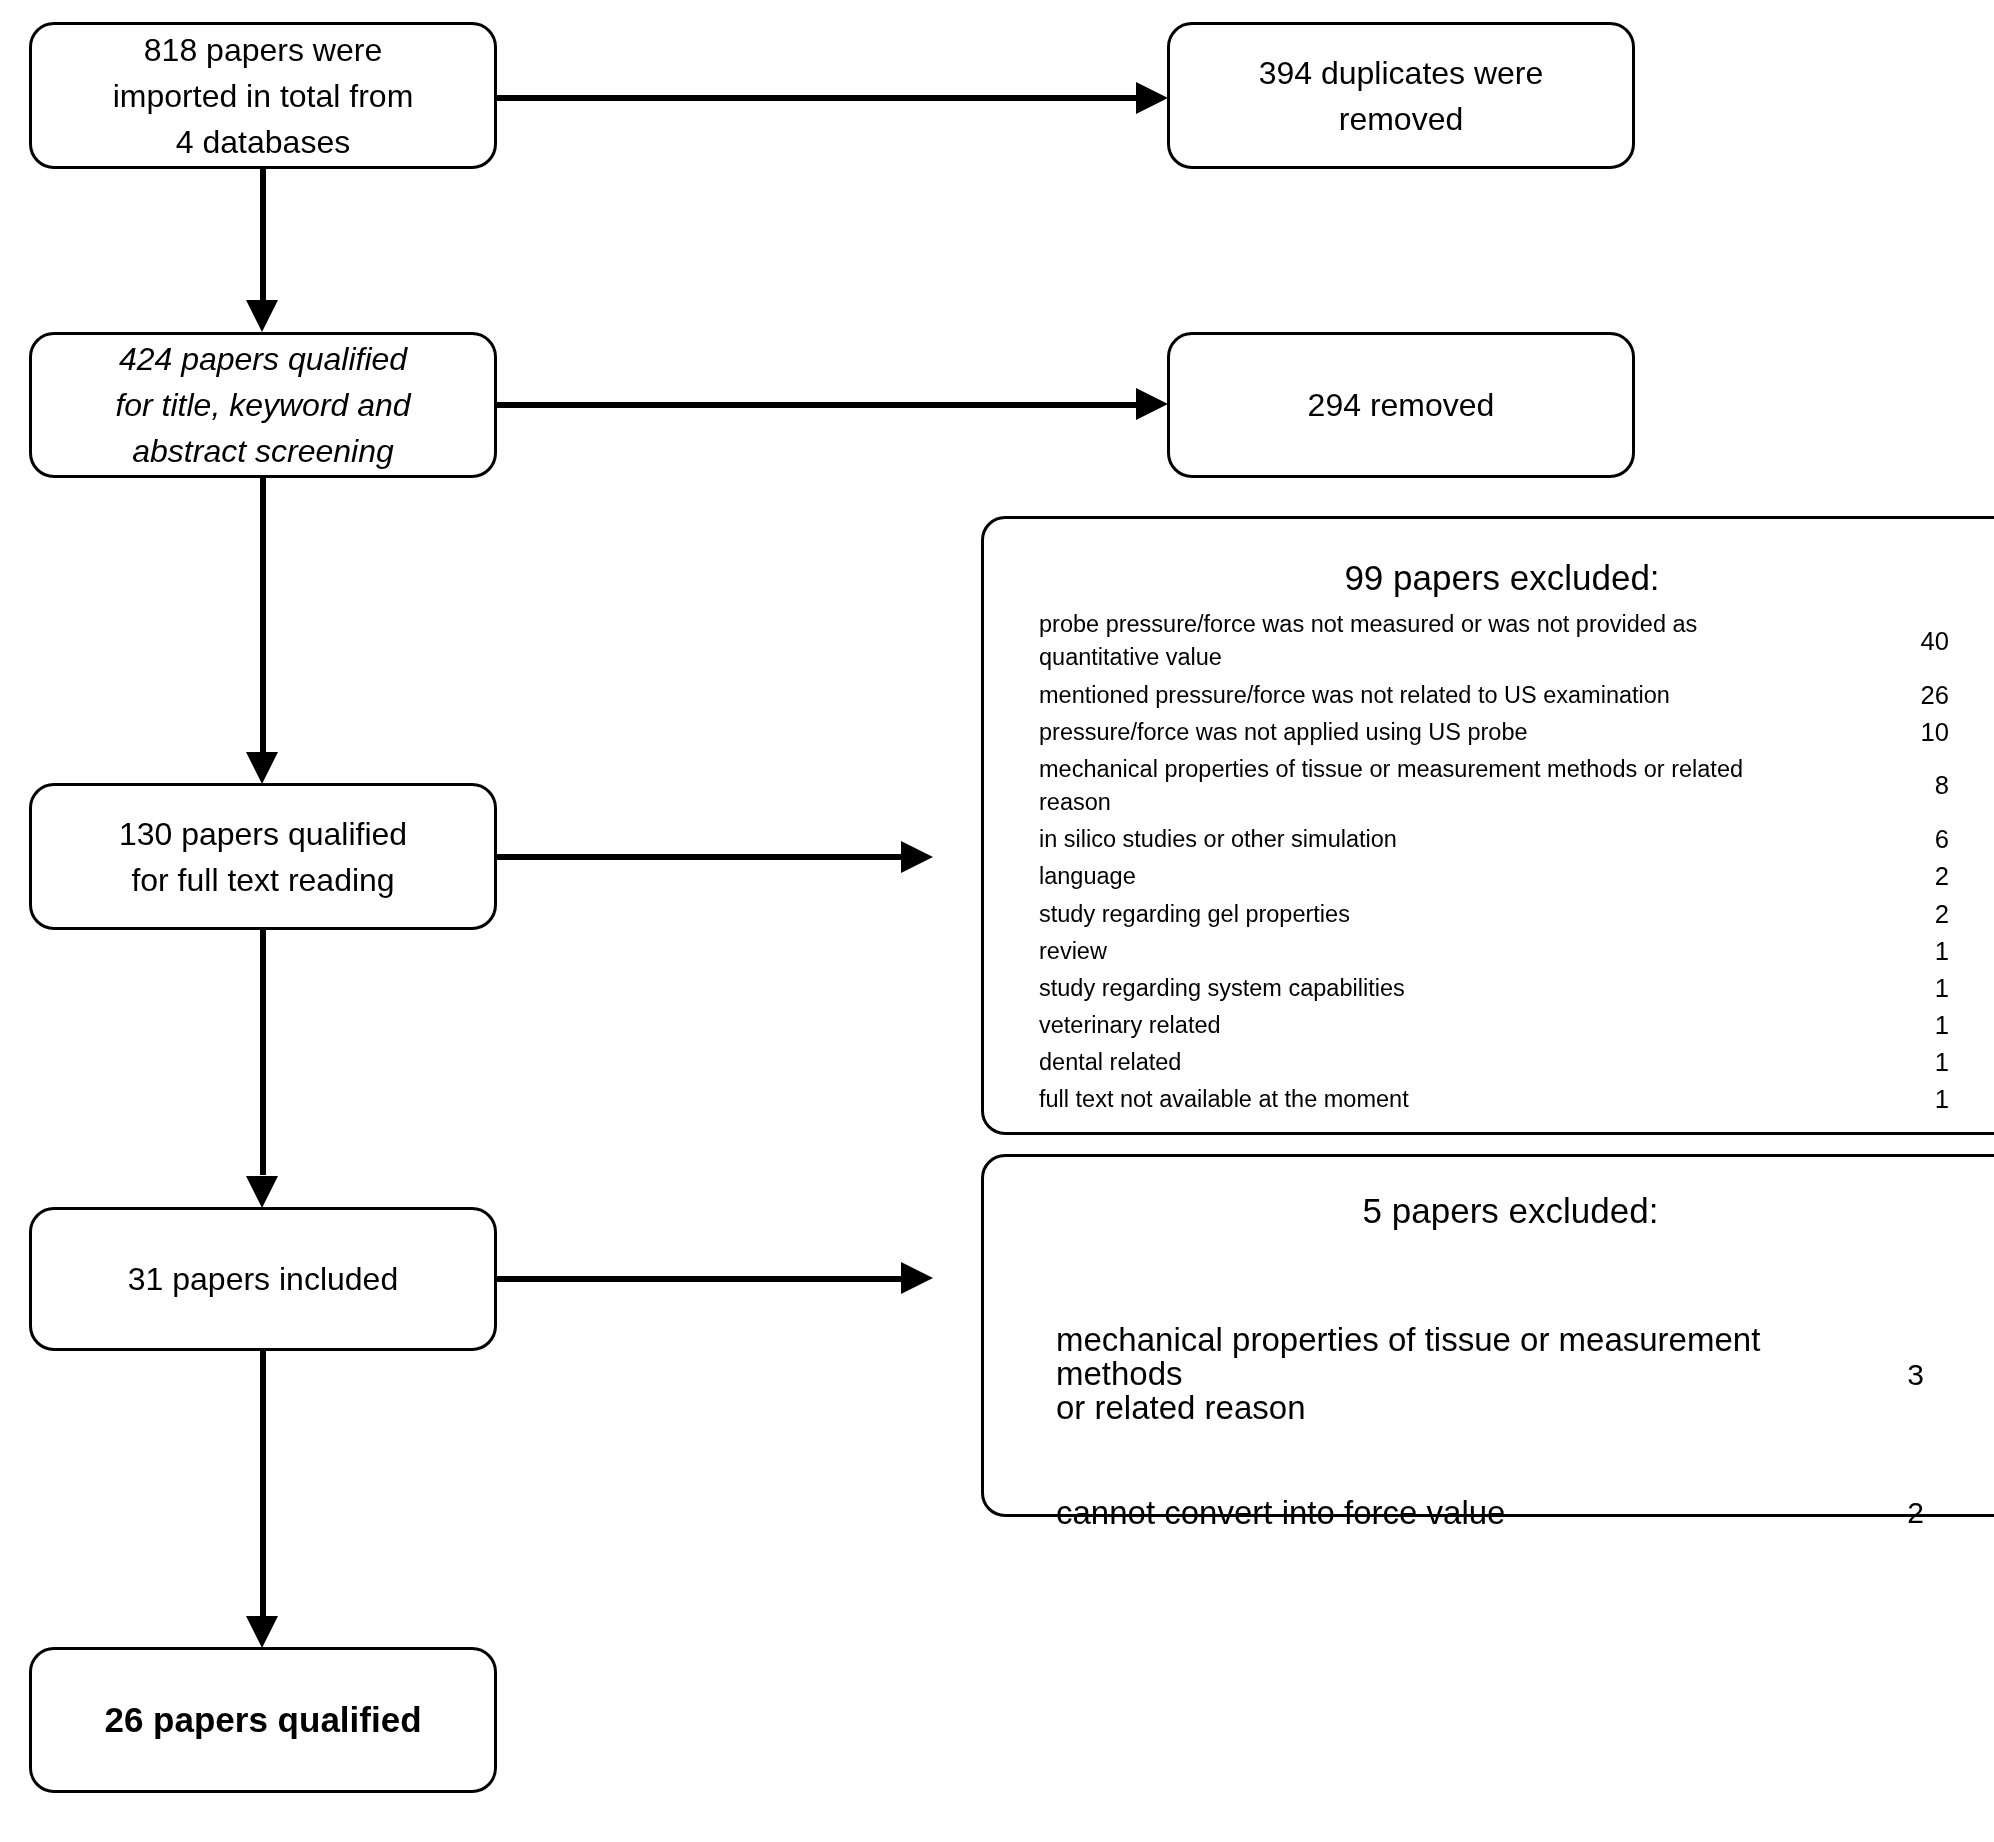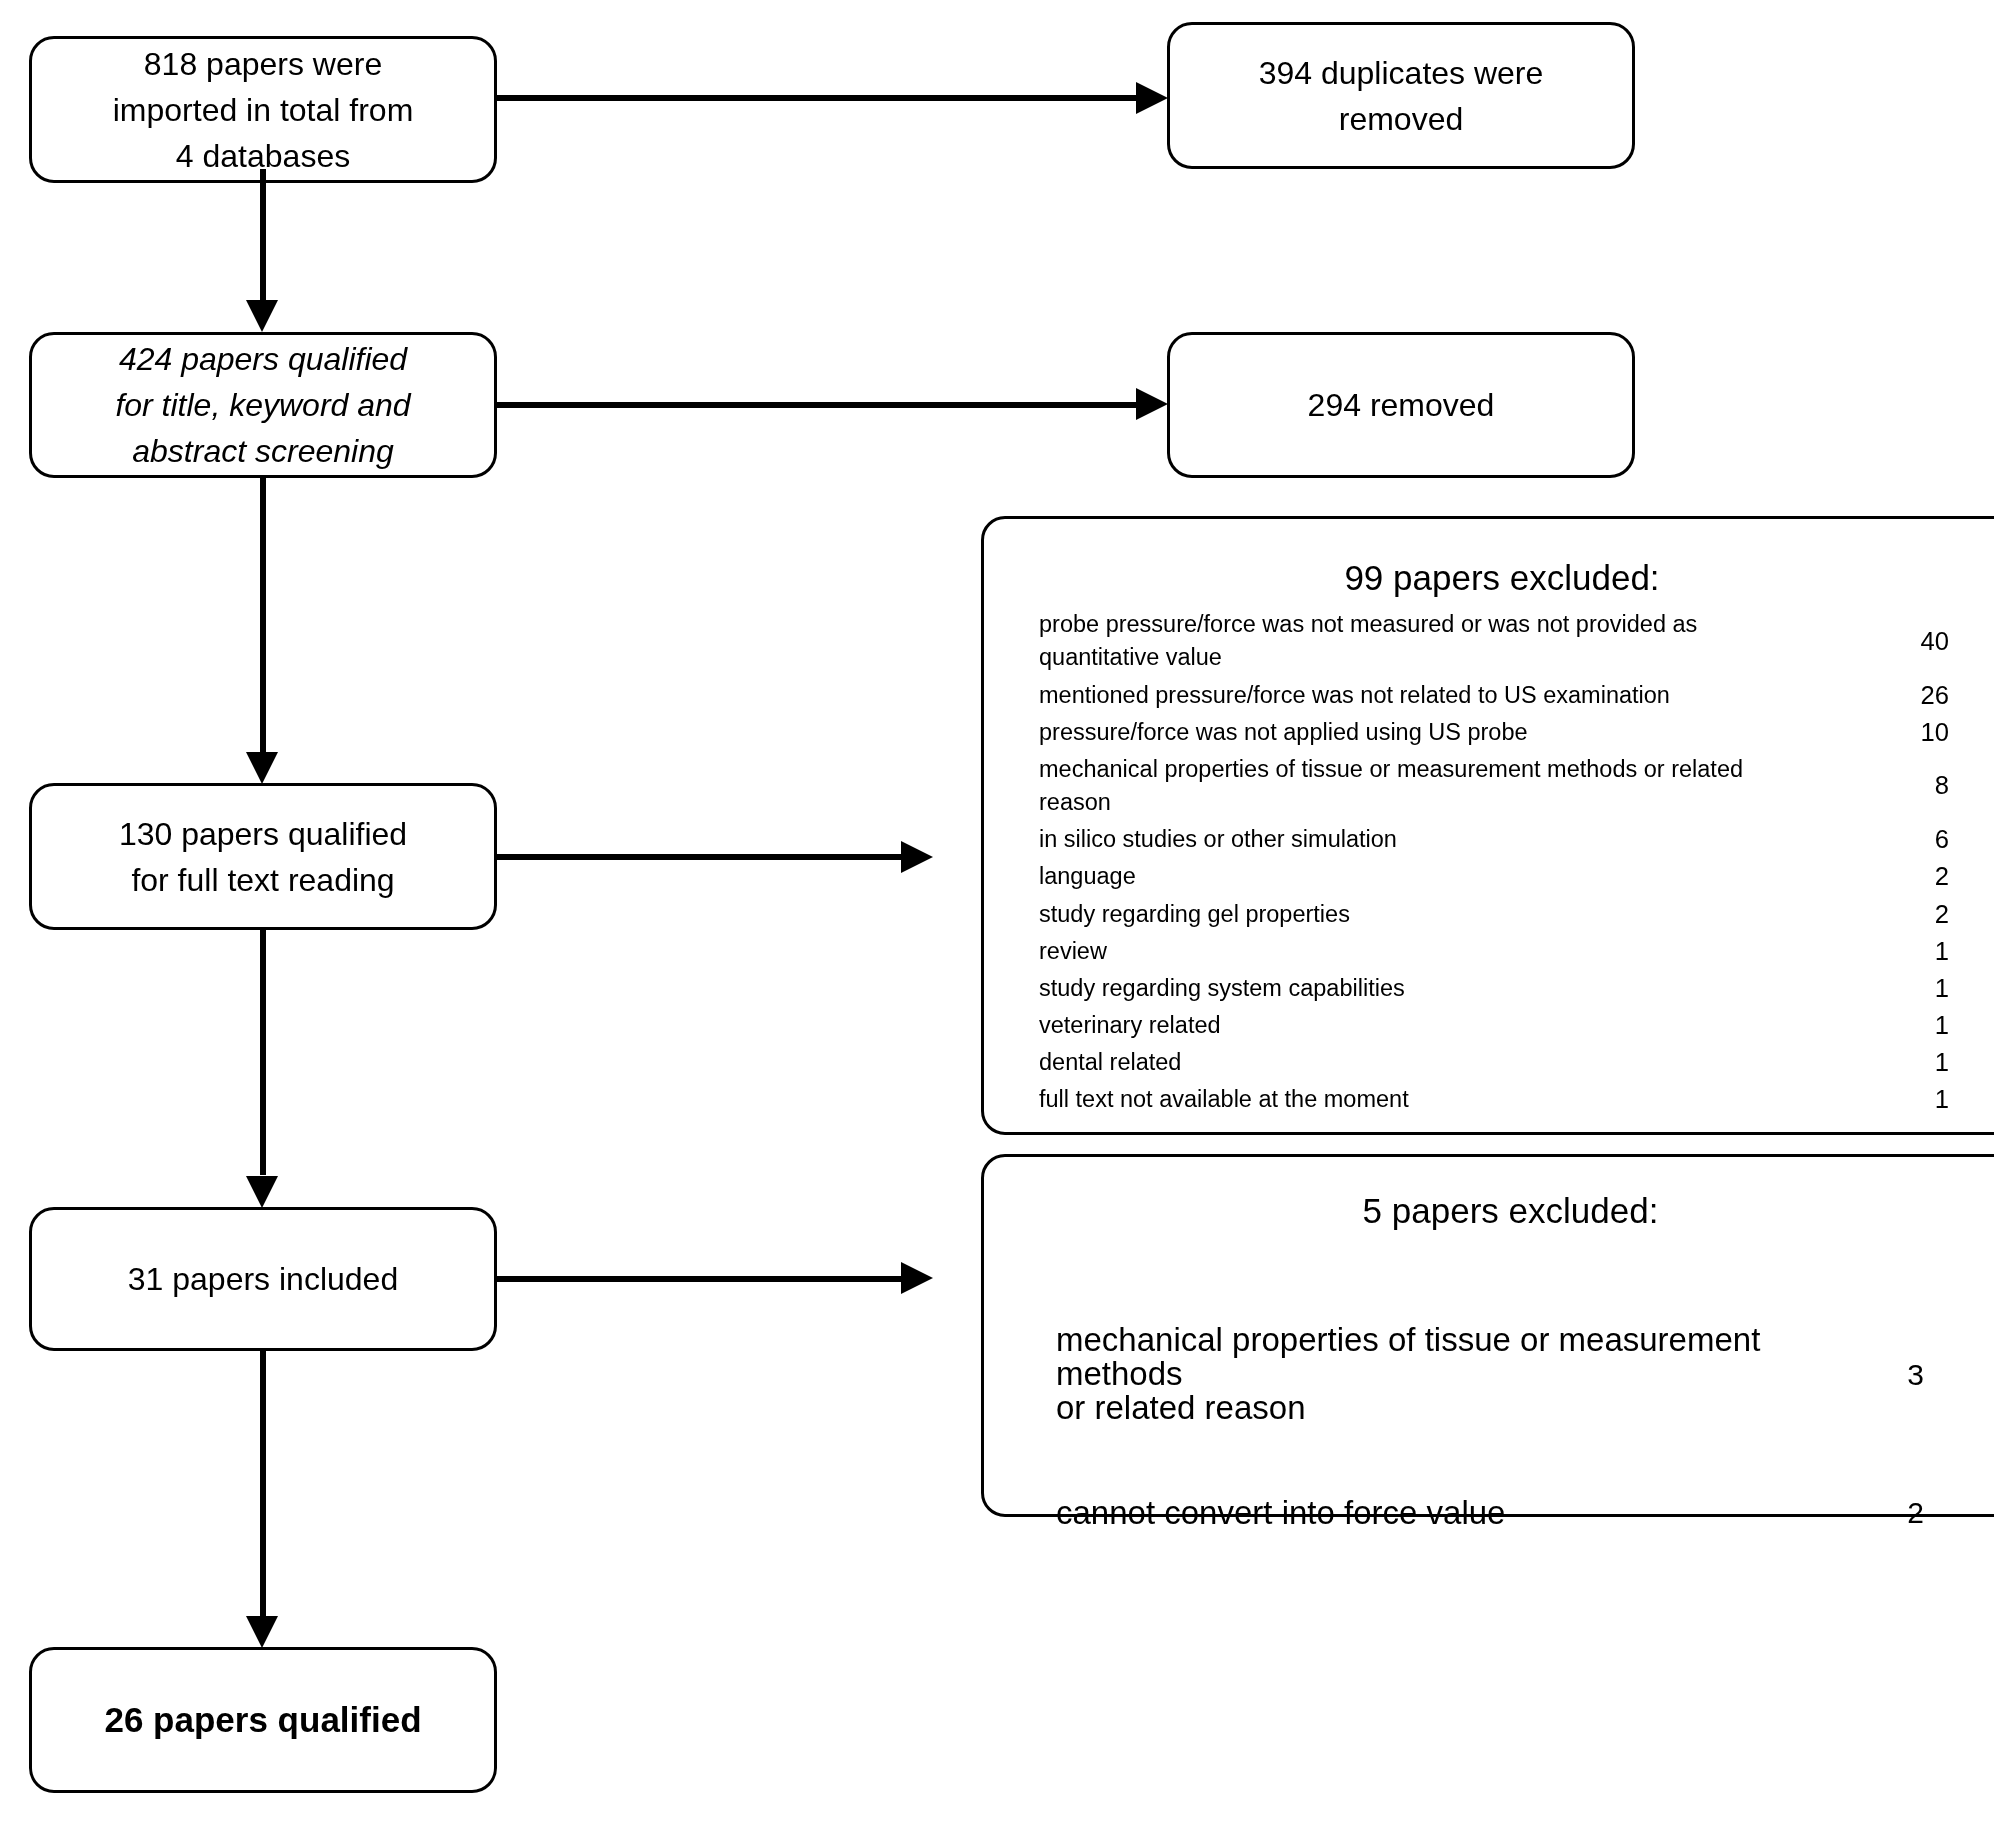--- a/index.html
+++ b/index.html
@@ -34,21 +34,21 @@
   .node.big {
     border-radius: 24px;
     display: block;
     text-align: left;
     white-space: normal;
     margin-left: 48px;
   }
   .node.bold { font-weight: 700; font-size: 35px; }
 
   
-  .pos-a { left: 29px;   top: 22px;   width: 468px;  height: 147px; margin-top: 14px; }
+  .pos-a { left: 29px;   top: 22px;   width: 468px;  height: 147px; }
   .pos-c { left: 29px;   top: 332px;  width: 468px;  height: 146px; font-style: italic; }
   .pos-f { left: 29px;   top: 783px; width: 468px;  height: 147px; }
   .pos-g { left: 29px;   top: 1207px; width: 468px;  height: 144px; }
   .pos-i { left: 29px;   top: 1647px; width: 468px;  height: 146px; }
   
   .pos-b { left: 1167px; top: 22px;   width: 468px;  height: 147px; }
   .pos-d { left: 1167px; top: 332px;  width: 468px;  height: 146px; }
   
   .pos-e { left: 933px; top: 516px;  width: 1042px; height: 619px; }
   .pos-h { left: 933px; top: 1154px; width: 1042px; height: 363px; padding-left: 17px; }

